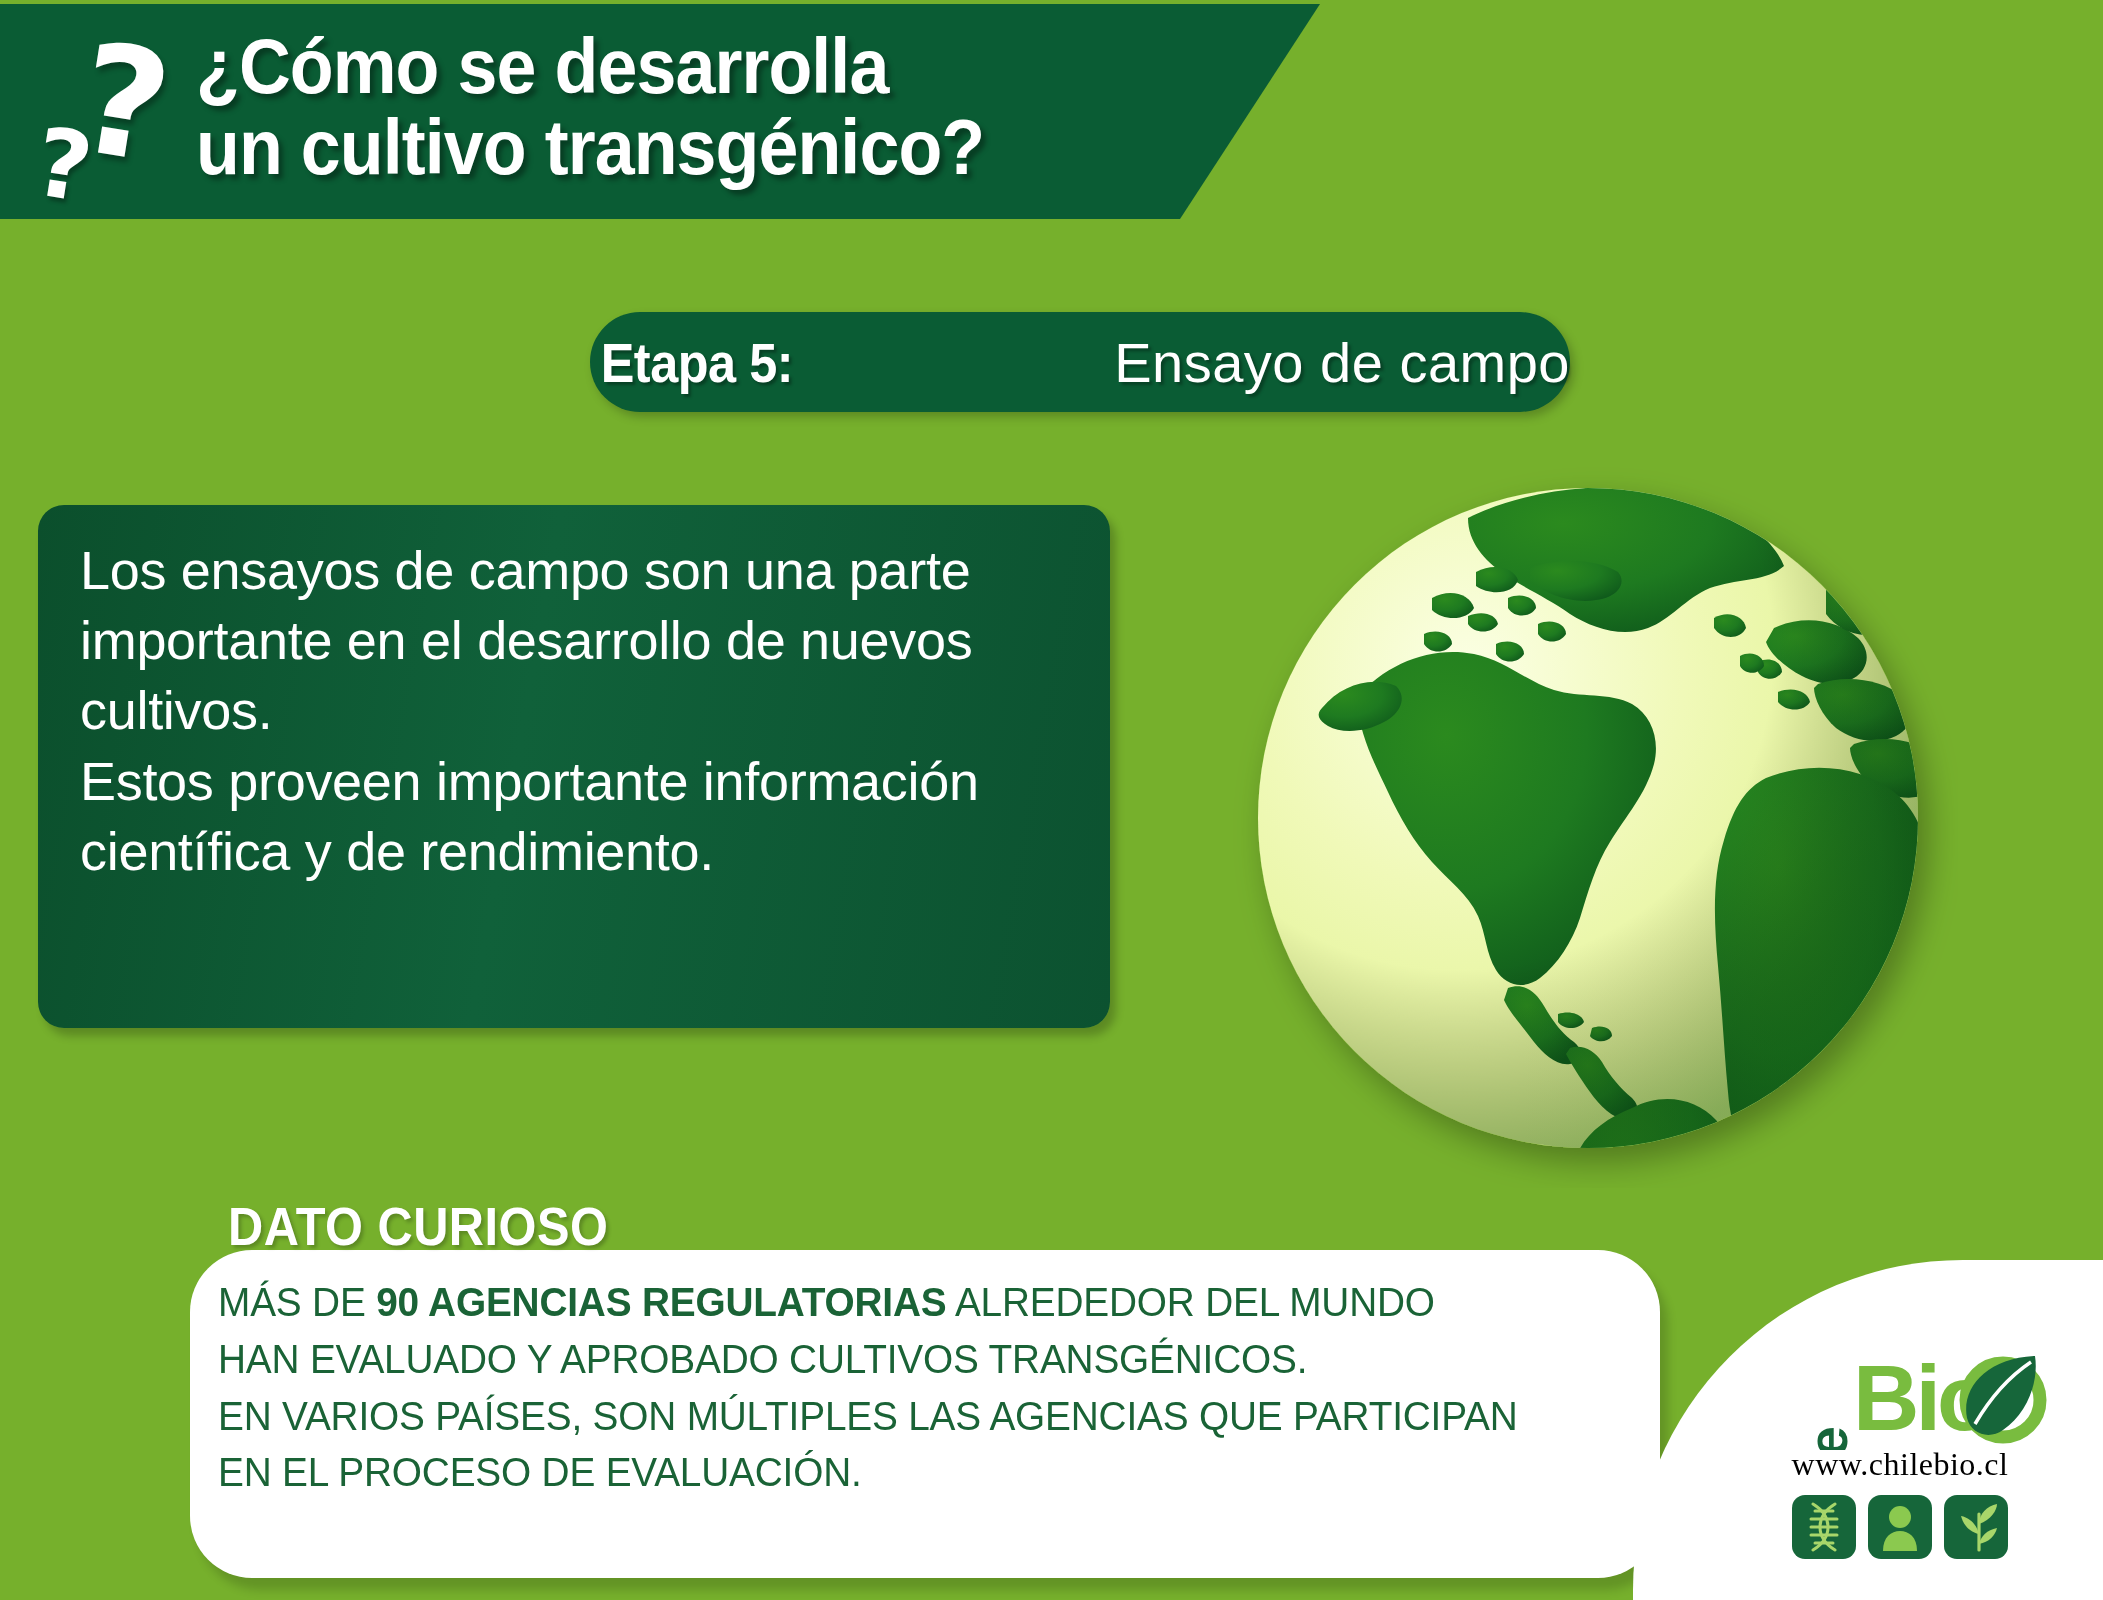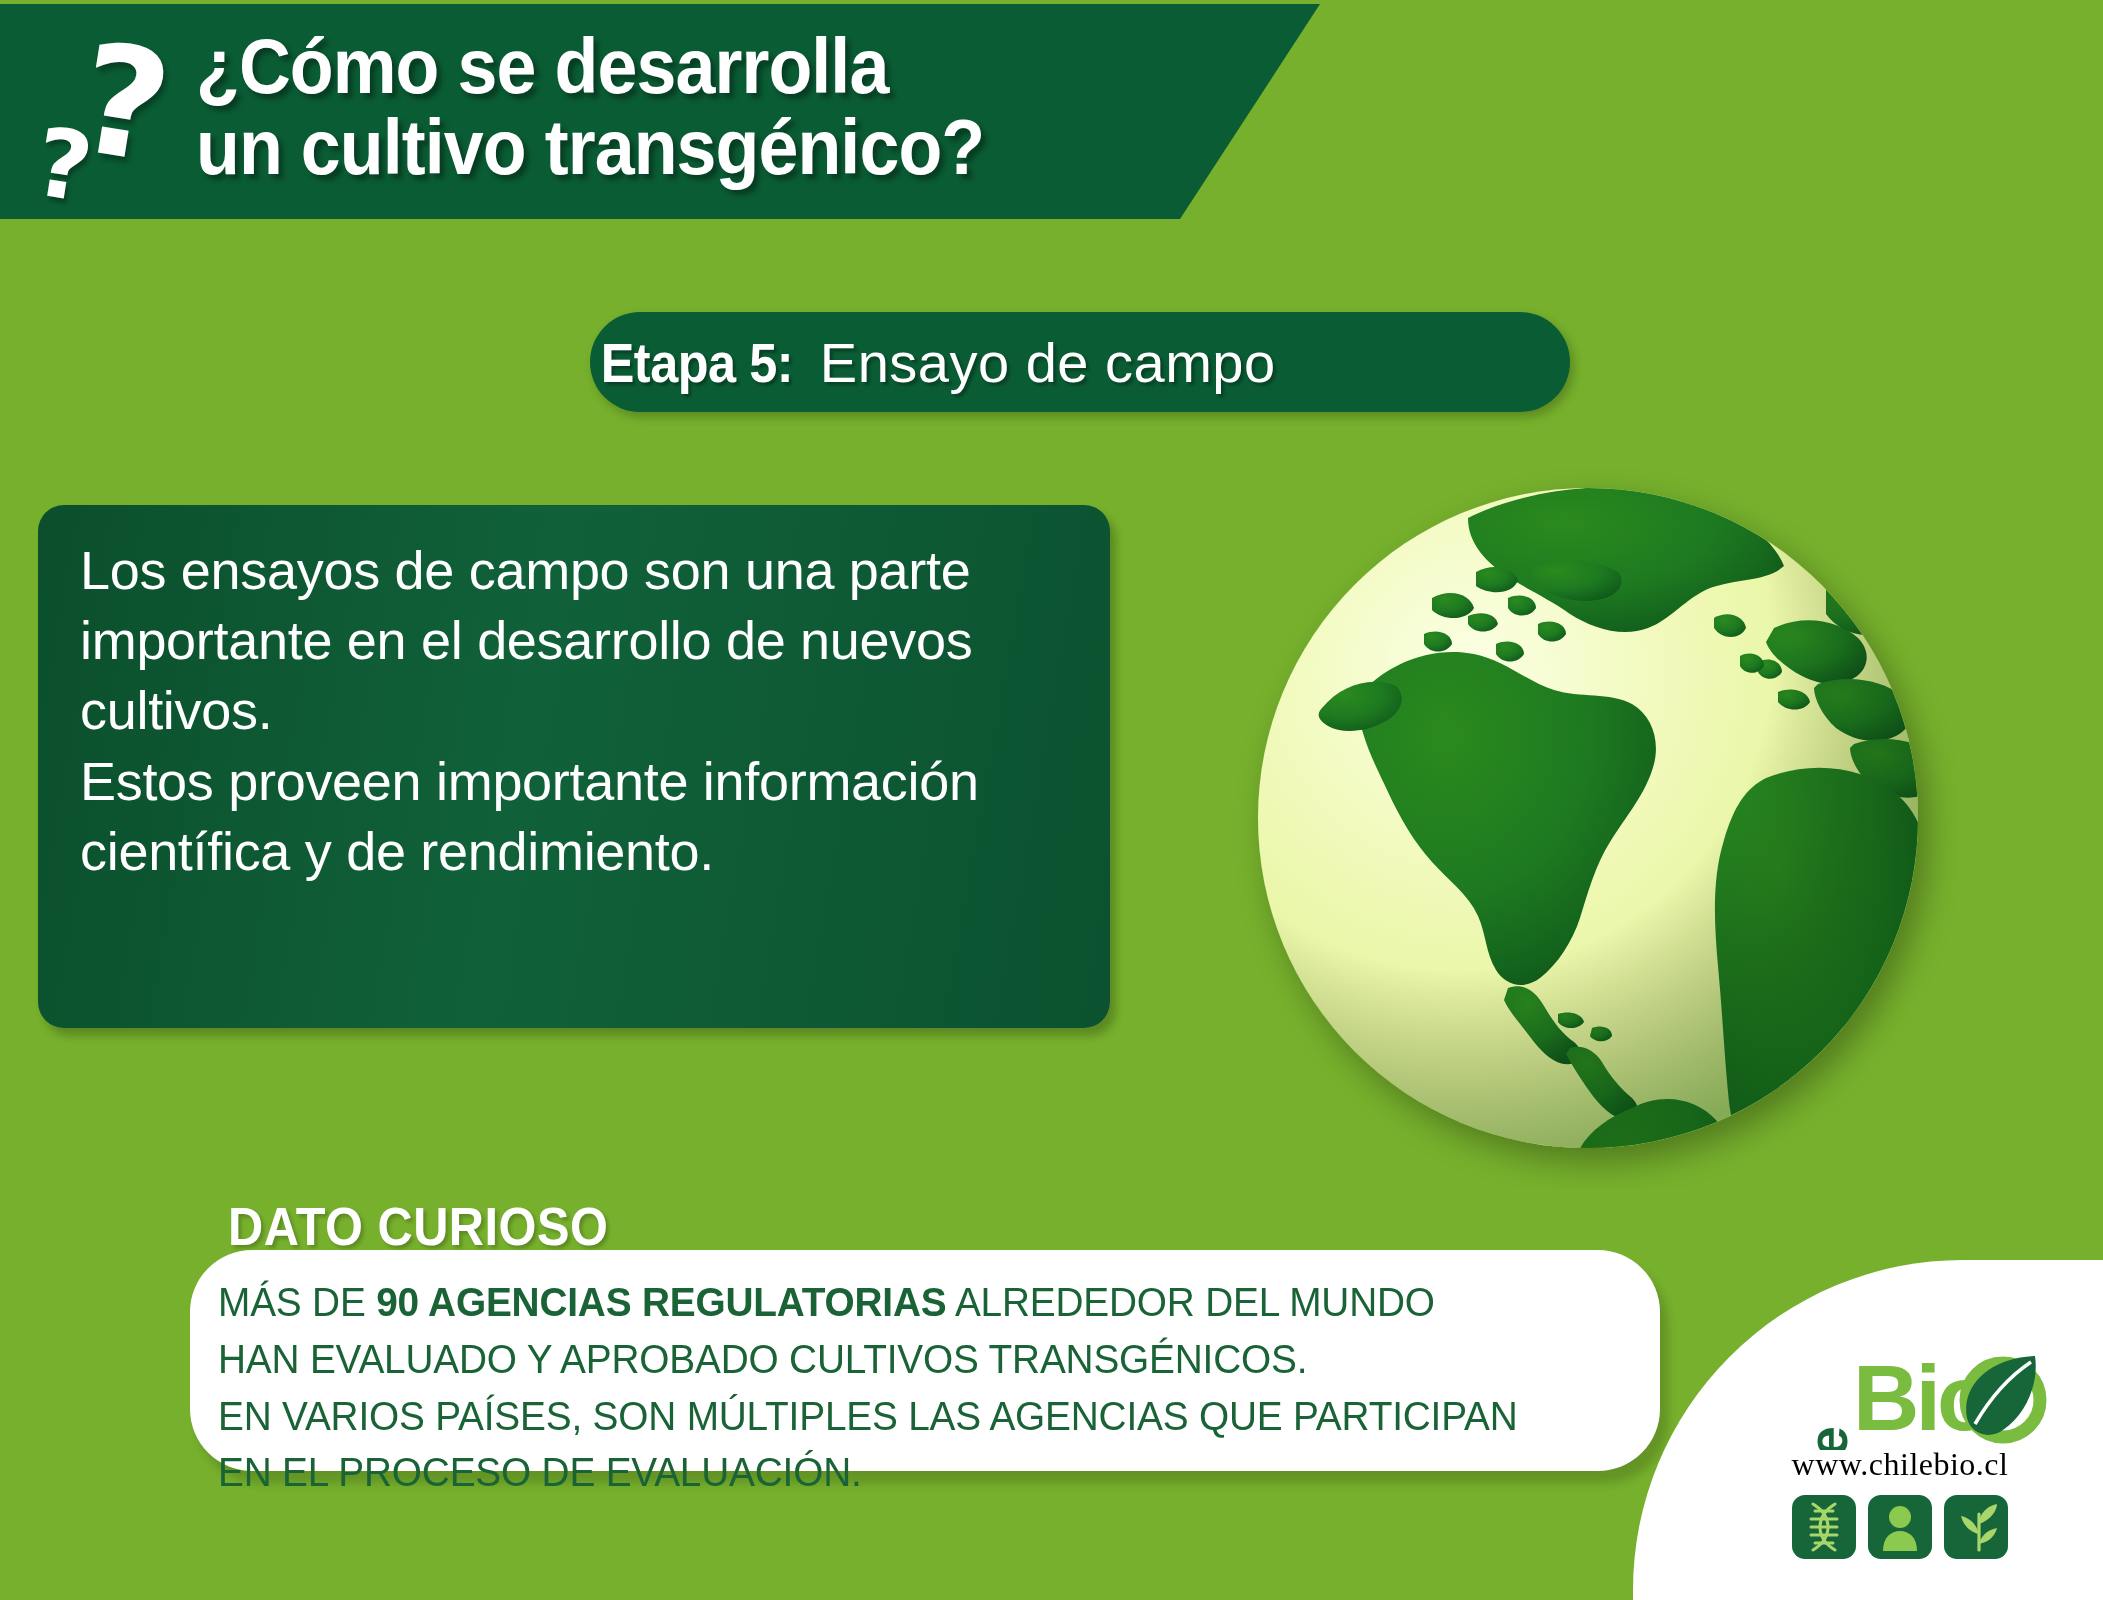--- a/index.html
+++ b/index.html
@@ -45,21 +45,21 @@
     transform:scaleX(.92);
     transform-origin:left top;
     text-shadow:5px 5px 5px rgba(0,0,0,.35);
     white-space:pre-line;
   }
 
   
   .stage-pill{
     position:absolute;left:590px;top:312px;width:980px;height:100px;
     background:#0a5c34;border-radius:50px;
-    display:flex;align-items:center;justify-content:flex-start;
+    display:flex;align-items:center;justify-content:space-between;
     filter:drop-shadow(4px 5px 5px rgba(0,0,0,.22));
   }
   .stage-pill .num{
     color:#ffffff;font-size:56px;font-weight:700;letter-spacing:-.5px;
     transform:scaleX(.9);transform-origin:center;
     text-shadow:3px 3px 3px rgba(0,0,0,.3);
   }
   .stage-pill .lbl{
     color:#ffffff;font-size:56px;font-weight:400;letter-spacing:.5px;
     margin-left:16px;
@@ -86,21 +86,21 @@
 
   
   .dato-heading{
     position:absolute;left:228px;top:1196px;
     color:#ffffff;font-size:53px;font-weight:700;letter-spacing:.5px;
     transform:scaleX(.92);transform-origin:left top;
     text-shadow:3px 3px 4px rgba(0,0,0,.22);
     z-index:3;
   }
   .white-card{
-    position:absolute;left:190px;top:1250px;width:1470px;height:221px;
+    position:absolute;left:190px;top:1250px;width:1470px;height:328px;
     background:#ffffff;border-radius:62px;
     box-shadow:8px 12px 10px rgba(0,0,0,.16);
     padding:24px 0 0 28px;box-sizing:border-box;
     z-index:2;
   }
   .white-card p{
     margin:0;color:#1a6336;font-size:40px;line-height:1.42;
     font-weight:400;letter-spacing:-.2px;
     transform:scaleX(.97);transform-origin:left top;
   }

